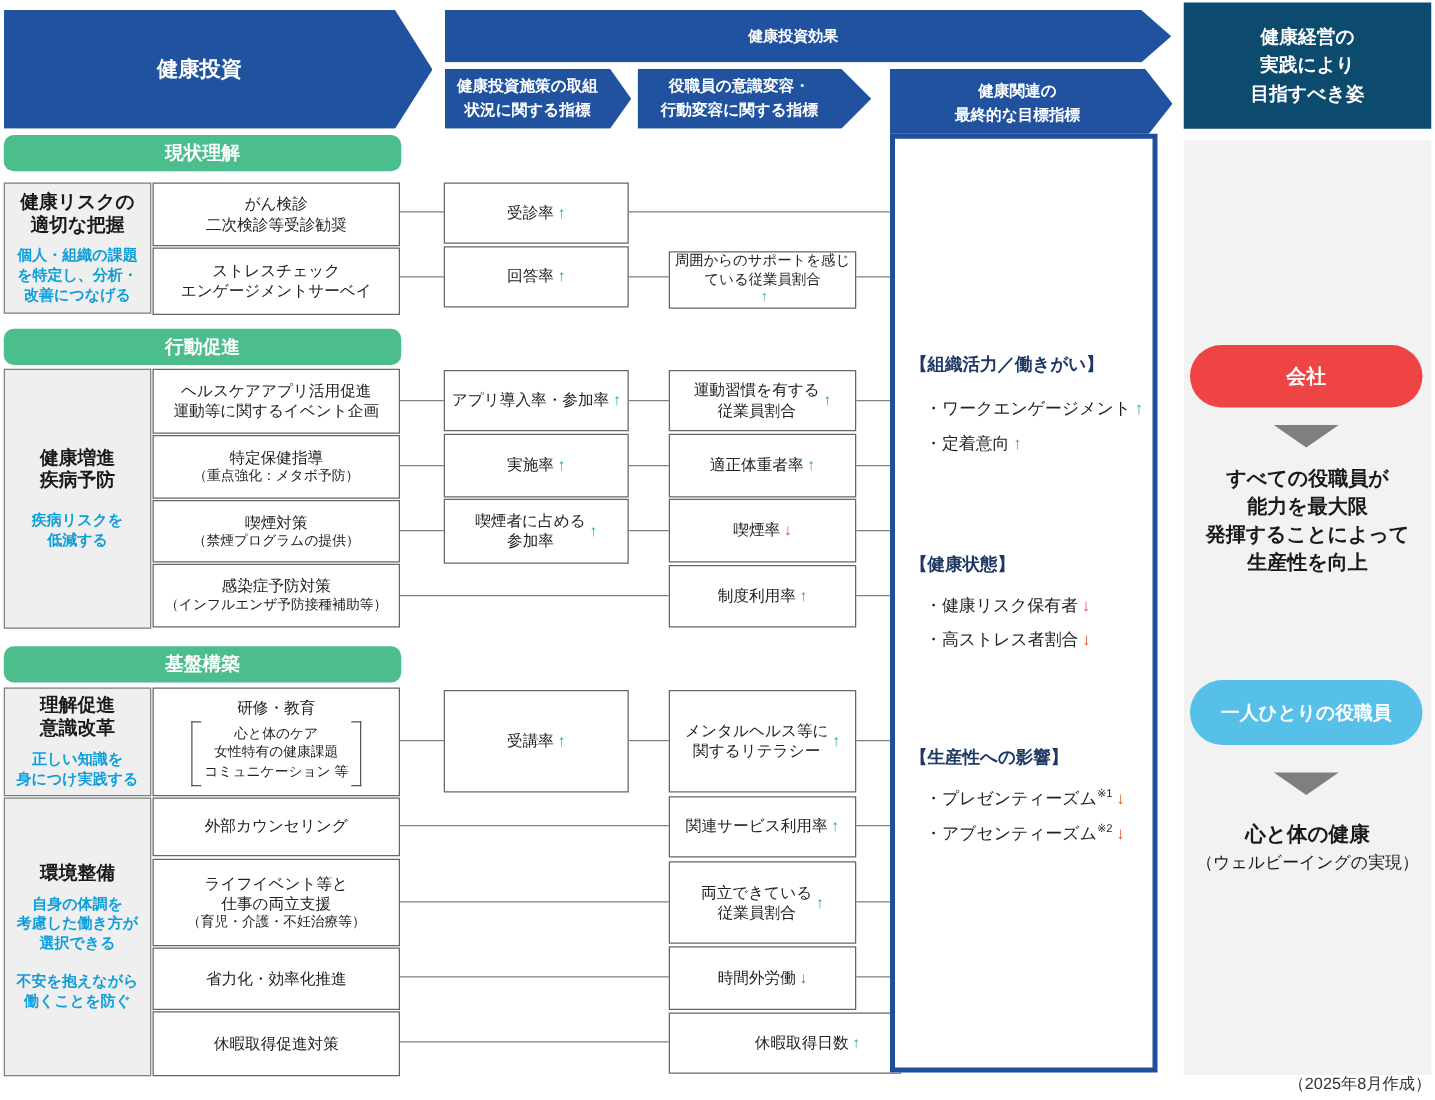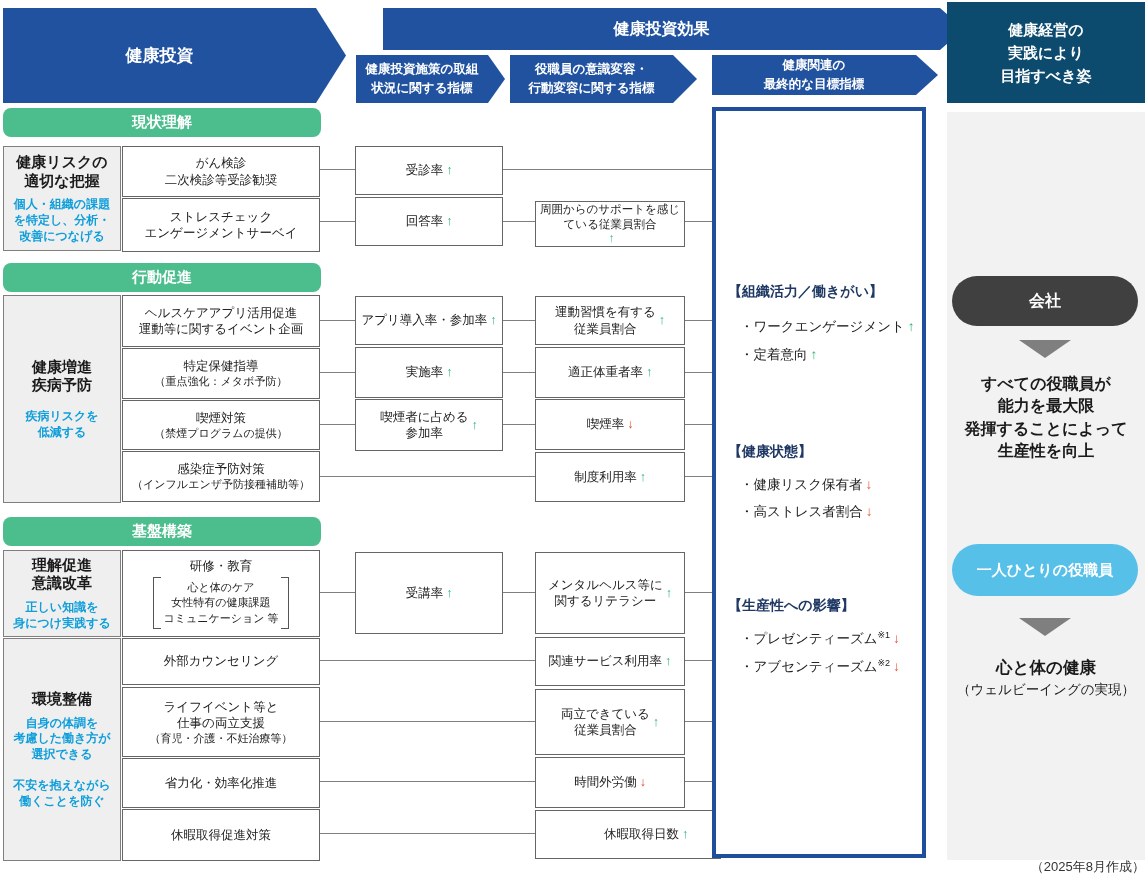--- a/index.html
+++ b/index.html
@@ -69,32 +69,32 @@
   <div class="cline" style="top:476px"></div>
   <div class="cline" style="top:592px"></div>
   <div class="cline" style="top:660px"></div>
   <div class="cline" style="top:721px"></div>
   <div class="cline" style="top:781px"></div>
   <div class="cline" style="top:833px"></div>
 
   <div class="chev" style="left:3px;top:8px;width:343px;height:95px;--tip:30px;font-size:17px;">
     <span class="pad">健康投資</span>
   </div>
-  <div class="chev" style="left:356px;top:8px;width:581px;height:42px;--tip:24px;font-size:16px;margin-left:27px;">
+  <div class="chev" style="left:356px;top:8px;width:581px;height:42px;--tip:24px;font-size:12px;">
     <span class="pad">健康投資効果</span>
   </div>
   <div class="chev" style="left:356px;top:55px;width:149px;height:48px;--tip:17px;font-size:12.5px;line-height:1.5;">
     <span class="pad pre">健康投資施策の取組
 状況に関する指標</span>
   </div>
   <div class="chev" style="left:510px;top:55px;width:187px;height:48px;--tip:24px;font-size:12.5px;line-height:1.5;">
     <span class="pad pre">役職員の意識変容・
 行動変容に関する指標</span>
   </div>
-  <div class="chev" style="left:712px;top:55px;width:226px;height:40px;--tip:22px;font-size:12.5px;line-height:1.5;">
+  <div class="chev" style="left:712px;top:55px;width:226px;height:56px;--tip:22px;font-size:12.5px;line-height:1.5;">
     <span class="pad pre">健康関連の
 最終的な目標指標</span>
   </div>
 
   <div class="panel"></div>
   <div class="vtitle pre">健康経営の
 実践により
 目指すべき姿</div>
 
   <div class="ghead" style="top:108px">現状理解</div>
@@ -289,21 +289,21 @@
 
     <div class="ghd" style="top:332px">【健康状態】</div>
     <div class="gitem" style="top:365px"><span>・健康リスク保有者</span><span class="arr down">↓</span></div>
     <div class="gitem" style="top:392px"><span>・高ストレス者割合</span><span class="arr down">↓</span></div>
 
     <div class="ghd" style="top:486px">【生産性への影響】</div>
     <div class="gitem" style="top:519px"><span>・プレゼンティーズム</span><span class="sup">※1</span><span class="arr down">↓</span></div>
     <div class="gitem" style="top:547px"><span>・アブセンティーズム</span><span class="sup">※2</span><span class="arr down">↓</span></div>
   </div>
 
-  <div class="pill" style="top:276px;height:50px;background:#404040;font-size:16px;">会社</div>
+  <div class="pill" style="top:276px;height:50px;background:#ef4444;font-size:16px;">会社</div>
   <div class="tri" style="left:1019px;top:340px;"></div>
   <div class="vgoal pre" style="top:373px;font-size:16px;font-weight:bold;line-height:1.4;">すべての役職員が
 能力を最大限
 発揮することによって
 生産性を向上</div>
 
   <div class="pill" style="top:544px;height:52px;background:#56C0E8;font-size:15px;">一人ひとりの役職員</div>
   <div class="tri" style="left:1019px;top:618px;"></div>
   <div class="vgoal" style="top:657px;font-size:16.5px;font-weight:bold;">心と体の健康</div>
   <div class="vgoal" style="top:681px;font-size:13.5px;">（ウェルビーイングの実現）</div>

